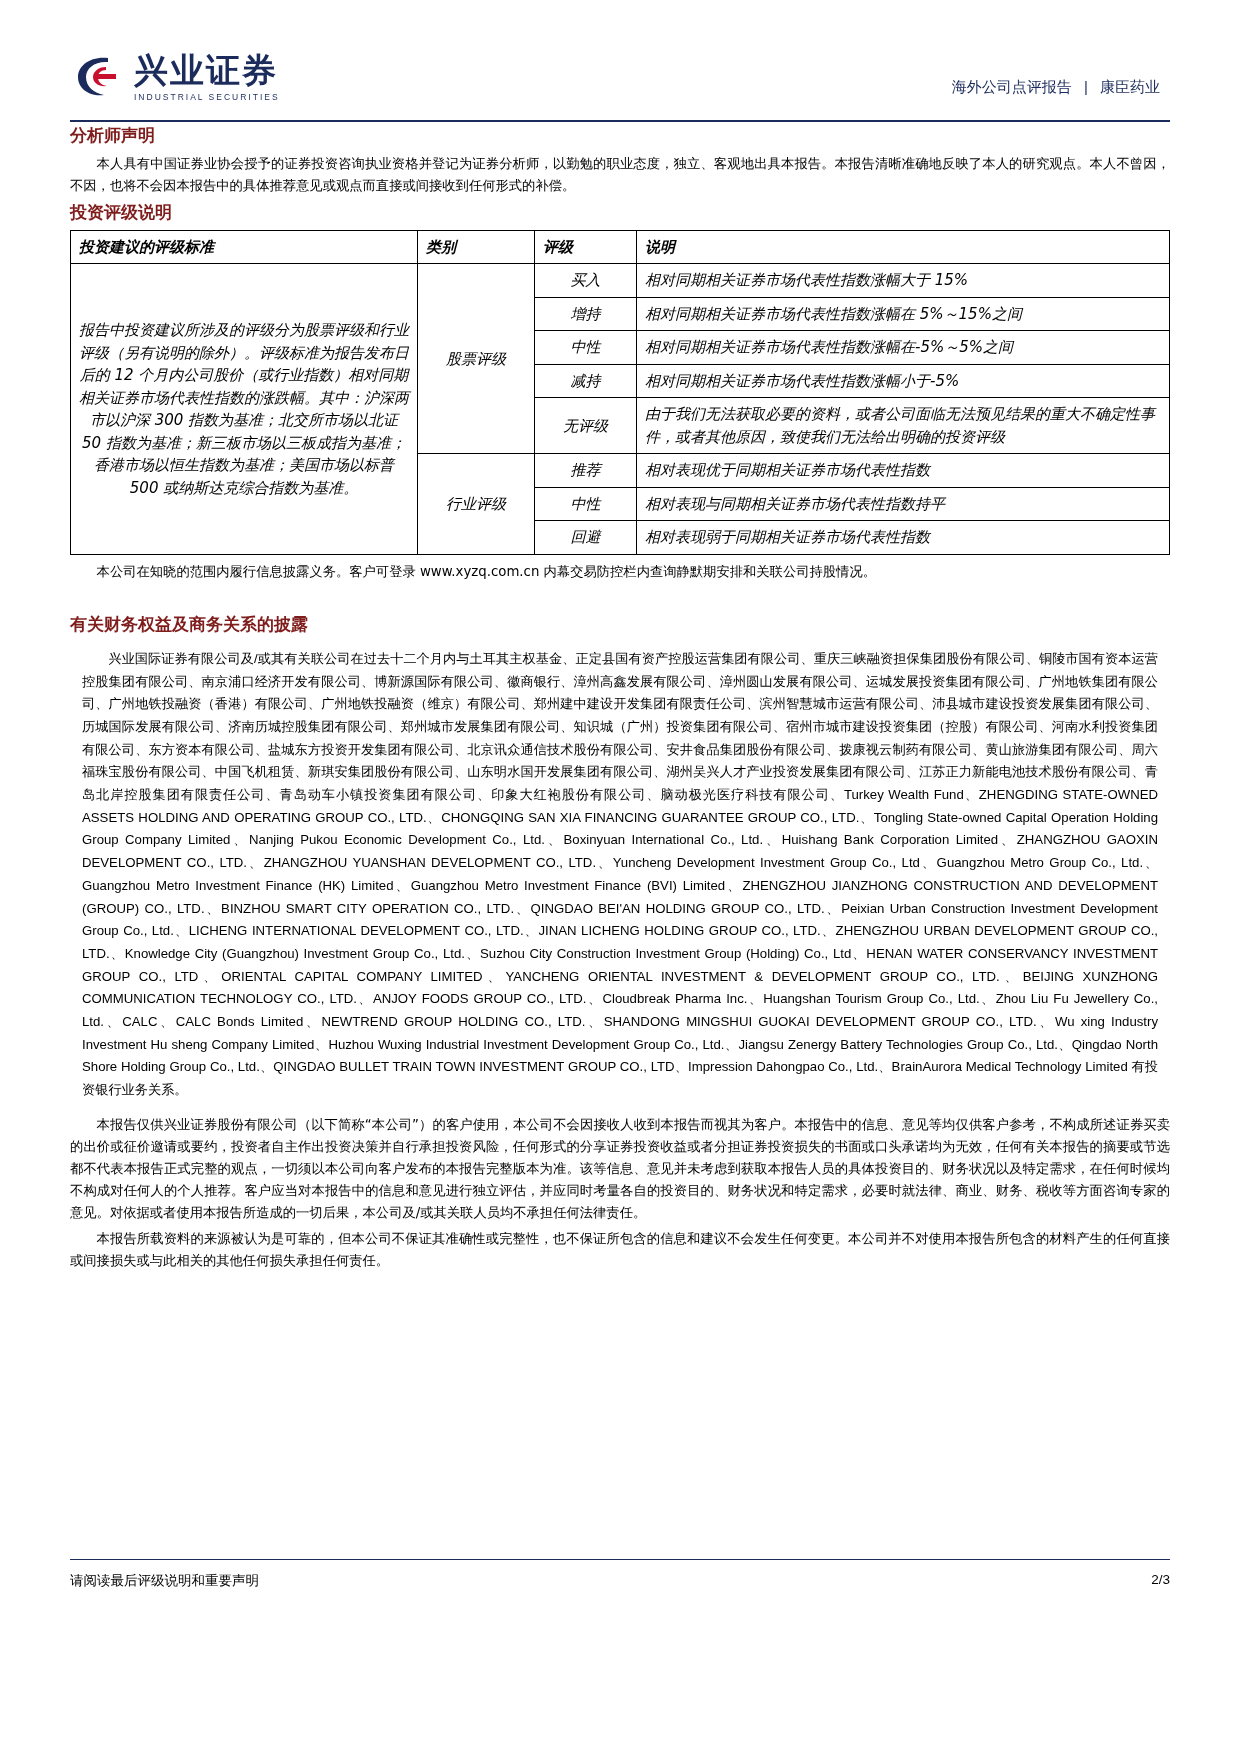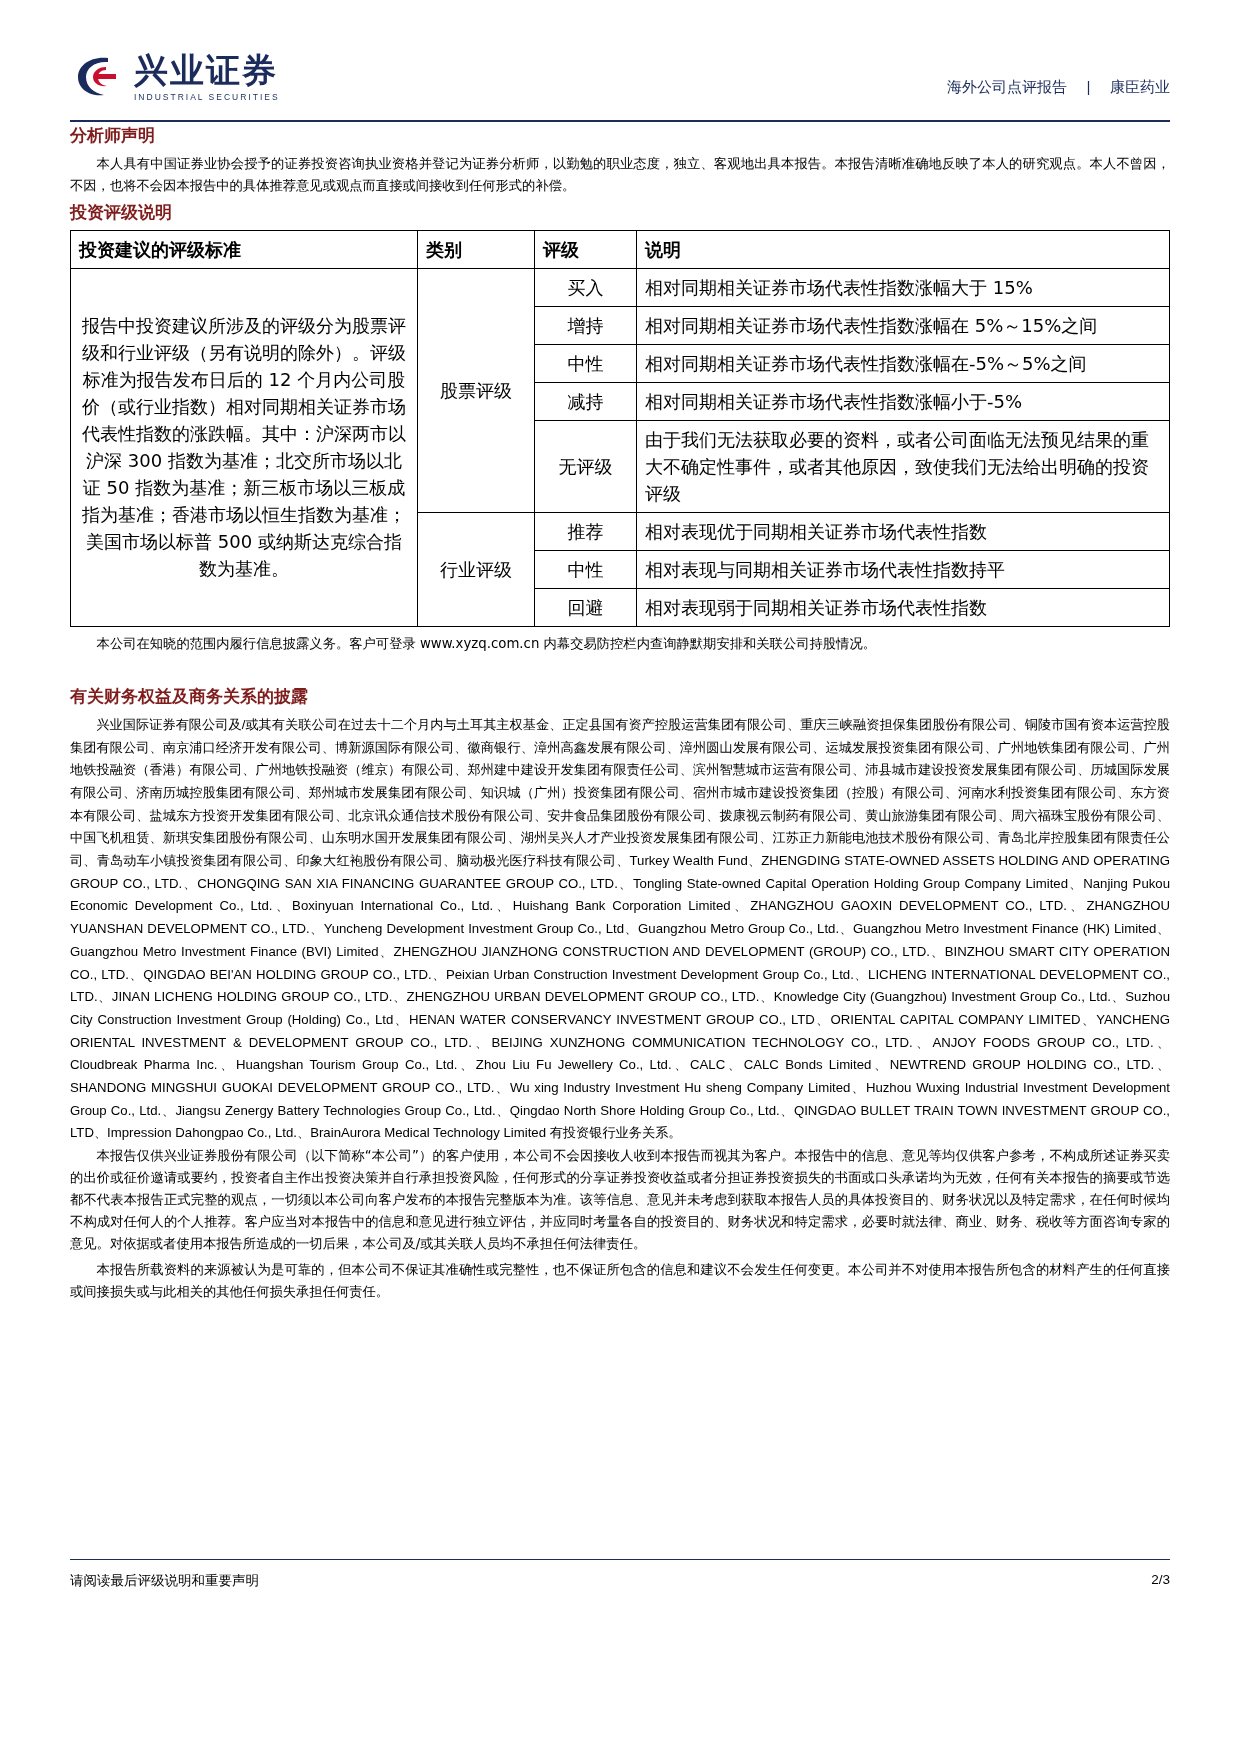--- a/index.html
+++ b/index.html
@@ -11,21 +11,21 @@
     position:relative;
   }
   .page { position:relative; width:1240px; height:1632px; box-sizing:border-box; }
 
   
   .header { position:relative; height:108px; padding:0 70px; }
   .logo-wrap { position:absolute; left:68px; top:48px; display:flex; align-items:center; }
   .logo-mark { width:56px; height:56px; position:relative; margin-right:10px; }
   .logo-text-cn { font-family:"DejaVu Sans", sans-serif; font-size:34px; font-weight:bold; color:#1b2b5c; letter-spacing:2px; line-height:40px; }
   .logo-text-en { font-size:8.5px; color:#1b2b5c; letter-spacing:2.0px; margin-top:2px; }
-  .header-right { position:absolute; right:70px; top:78px; font-size:15px; color:#1b2b5c;font-family:Liberation Mono, monospace; }
+  .header-right { position:absolute; right:80px; top:78px; font-size:15px; color:#1b2b5c; }
   .header-right .sep { margin:0 8px; color:#1b2b5c; }
   .header-rule { position:absolute; left:70px; right:70px; top:120px; height:2px; background:#1b2b5c; }
 
   
   .content { padding:0 70px; position:relative; top:16px; }
   h2.sec {
     font-size:17px; font-weight:bold; color:#7f1d1d;
     margin:0 0 6px 0; padding:0;
     font-family:"DejaVu Sans","Liberation Sans",sans-serif;
   }
@@ -35,34 +35,35 @@
     font-family:"DejaVu Sans","Liberation Sans",sans-serif;
   }
   p.indent { text-indent:2em; }
 
   
   table.rating {
     border-collapse:collapse; width:100%; margin-top:4px; margin-bottom:6px;
     font-family:"DejaVu Sans","Liberation Sans",sans-serif;
   }
   table.rating th, table.rating td {
-    border:1px solid #000; padding:5px 8px; font-size:18px; line-height:1.5;
+    border:1px solid #000; padding:5px 8px; font-size:15px; line-height:1.5;
     vertical-align:middle;
+    font-style:italic;
   }
   table.rating th { font-weight:bold; text-align:left; }
   td.crit { width:330px; vertical-align:top; line-height:1.95; font-size:13.2px; padding:8px 10px;text-align:center; }
   td.cat { width:100px; text-align:center; font-size:13.2px; }
   td.lvl { width:85px; text-align:center; font-size:13.2px; }
   td.desc { font-size:13.2px; }
   th.c1 { width:330px; }
   th.c2 { width:100px; text-align:center;}
   th.c3 { width:85px; text-align:center;}
 
   
-  .disclosure p { font-size:13.2px; line-height:1.72; text-align:justify; margin:0; }
+  .disclosure p { font-size:13.2px; line-height:1.72; text-align:justify; margin:12px; }
 
   
   .footer-rule { position:absolute; left:70px; right:70px; bottom:72px; height:1px; background:#1b2b5c; }
   .footer { position:absolute; left:70px; right:70px; bottom:42px; display:flex; justify-content:space-between; font-size:13.5px; color:#000; }
 </style>
 </head>
 <body>
 
 <div class="page">
 

